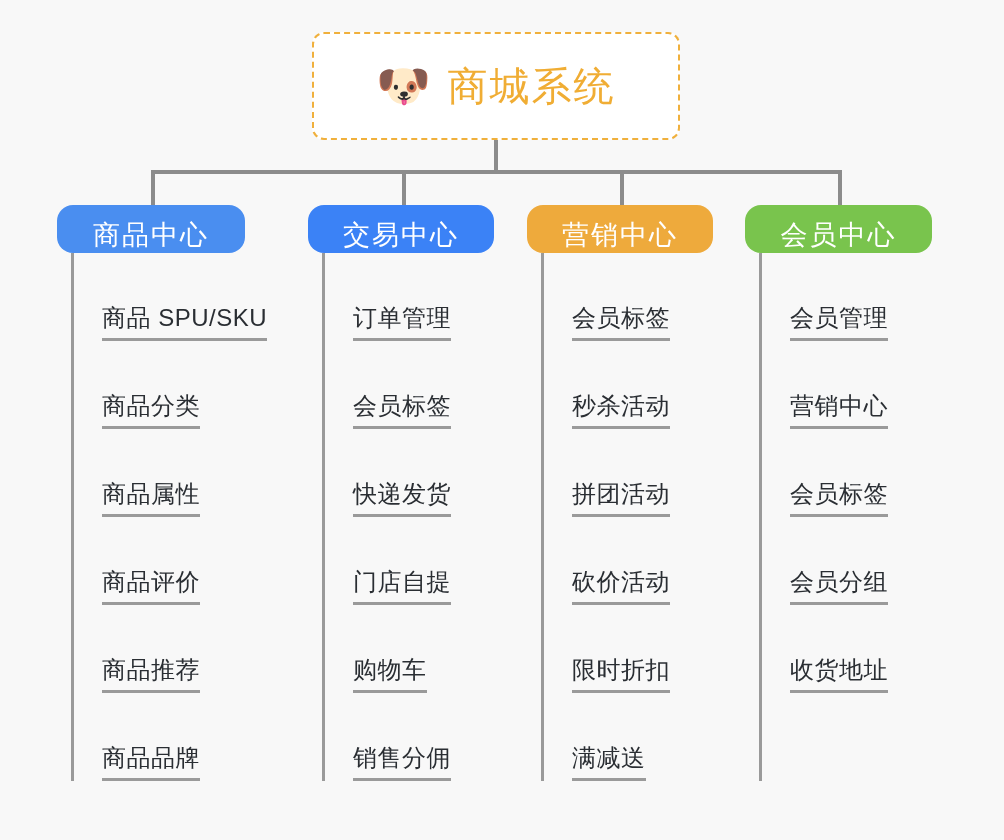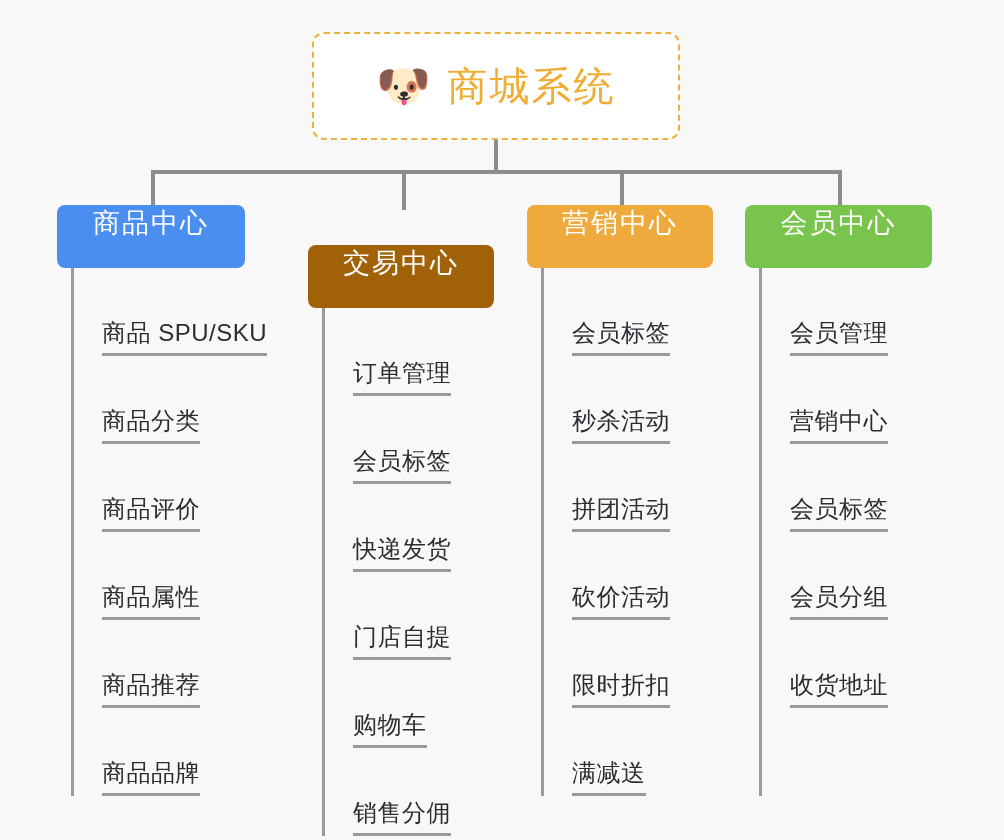--- a/index.html
+++ b/index.html
@@ -57,24 +57,24 @@
   .conn-v { width: 4px; }
   .conn-h { height: 4px; }
 
   
   .branch {
     position: absolute;
     top: 205px;
   }
   .branch-head {
     position: relative;
-    height: 63px;
-    border-radius: 8px;
+    height: 48px;
+    border-radius: 16px;
     display: flex;
-    align-items: flex-start;
+    align-items: flex-end;
     justify-content: center;
     color: #ffffff;
     font-size: 27px;
     letter-spacing: 2px;
     white-space: nowrap;
   }
 
   .leaf-list {
     position: relative;
     margin: 0;
@@ -134,36 +134,36 @@
     </div>
     <ul class="leaf-list">
       <div class="spine" style="height:528px;"></div>
       <li class="leaf">
           <span class="leaf-text">商品 SPU/SKU</span>
         </li>
       <li class="leaf">
           <span class="leaf-text">商品分类</span>
         </li>
       <li class="leaf">
+          <span class="leaf-text">商品属性</span>
+        </li>
+      <li class="leaf">
           <span class="leaf-text">商品评价</span>
         </li>
       <li class="leaf">
-          <span class="leaf-text">商品属性</span>
-        </li>
-      <li class="leaf">
           <span class="leaf-text">商品推荐</span>
         </li>
       <li class="leaf">
           <span class="leaf-text">商品品牌</span>
         </li>
     </ul>
   </div>
 
   <div class="branch" style="left:308px; width:186px;">
-    <div class="branch-head" style="background: #a16207; margin-top: 40px;">
+    <div class="branch-head" style="background: #3b82f6;">
       <span>交易中心</span>
     </div>
     <ul class="leaf-list">
       <div class="spine" style="height:528px;"></div>
       <li class="leaf">
           <span class="leaf-text">订单管理</span>
         </li>
       <li class="leaf">
           <span class="leaf-text">会员标签</span>
         </li>

